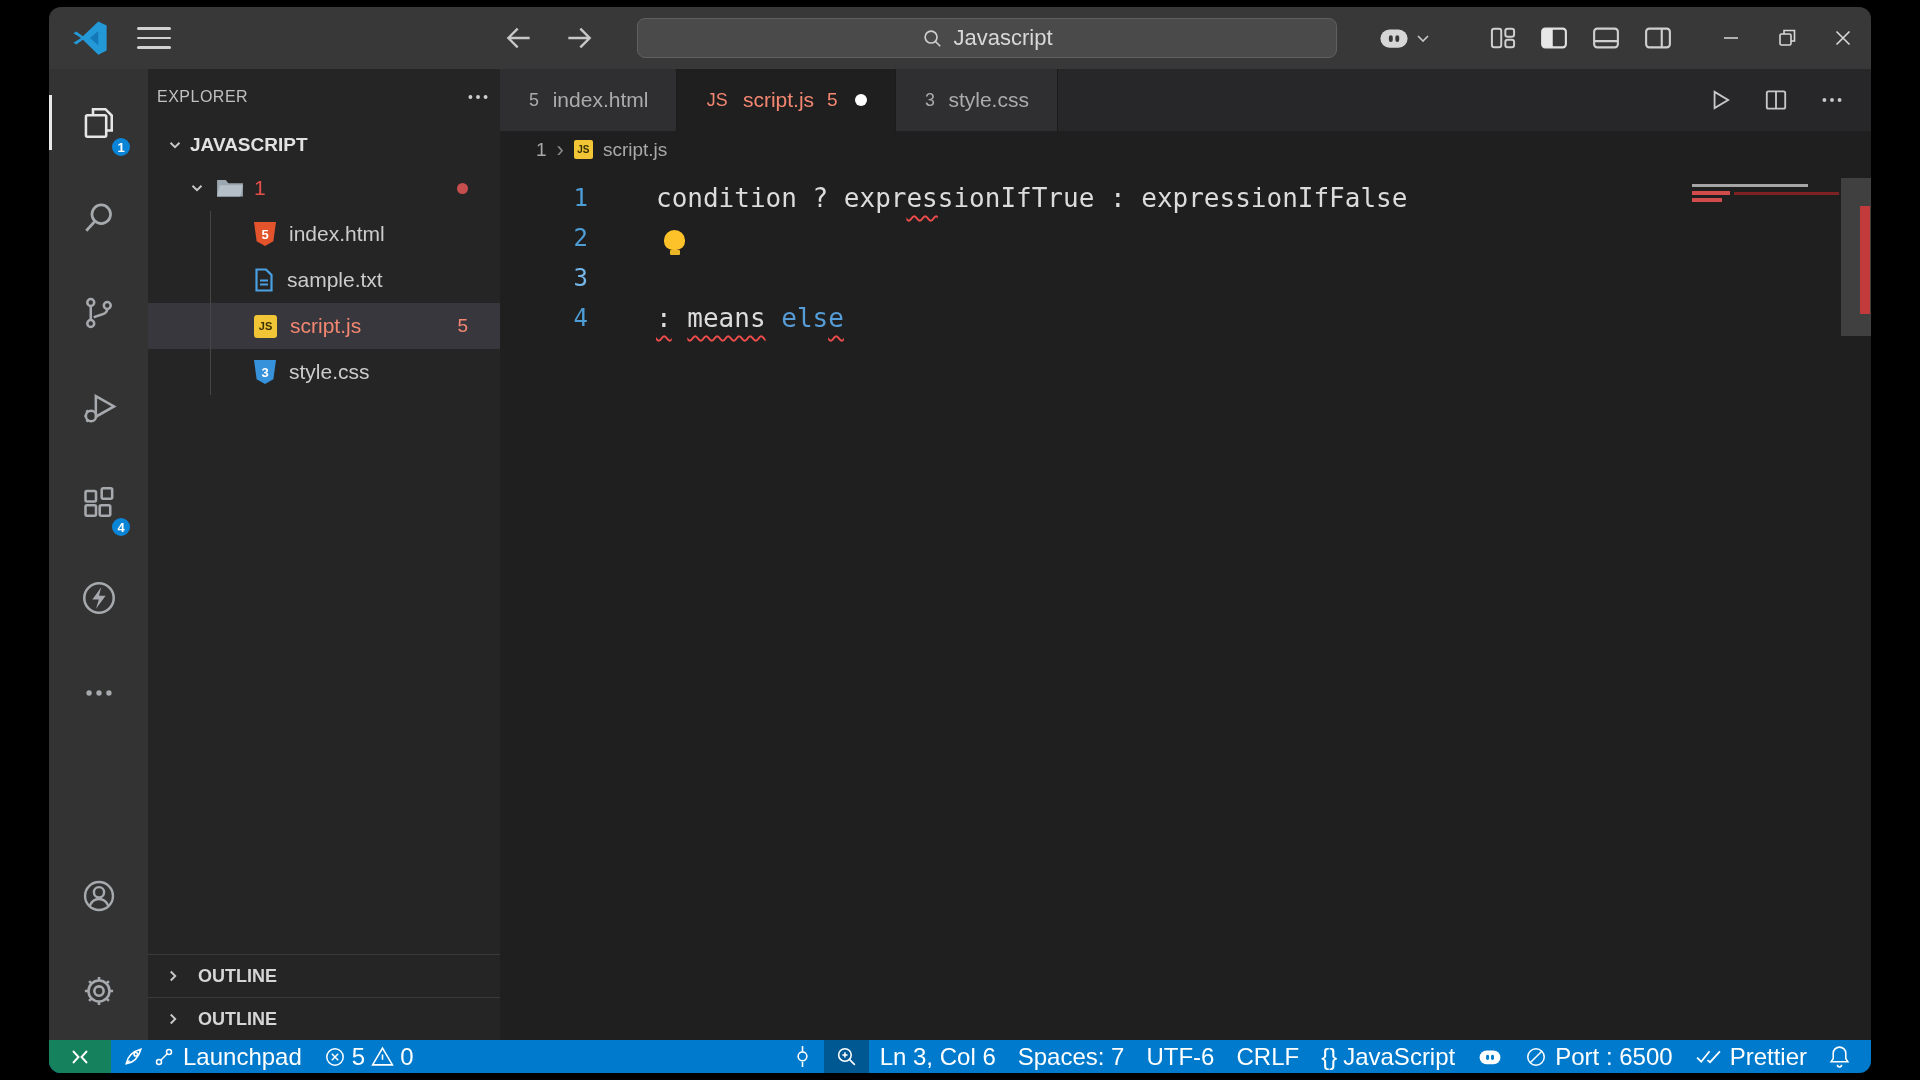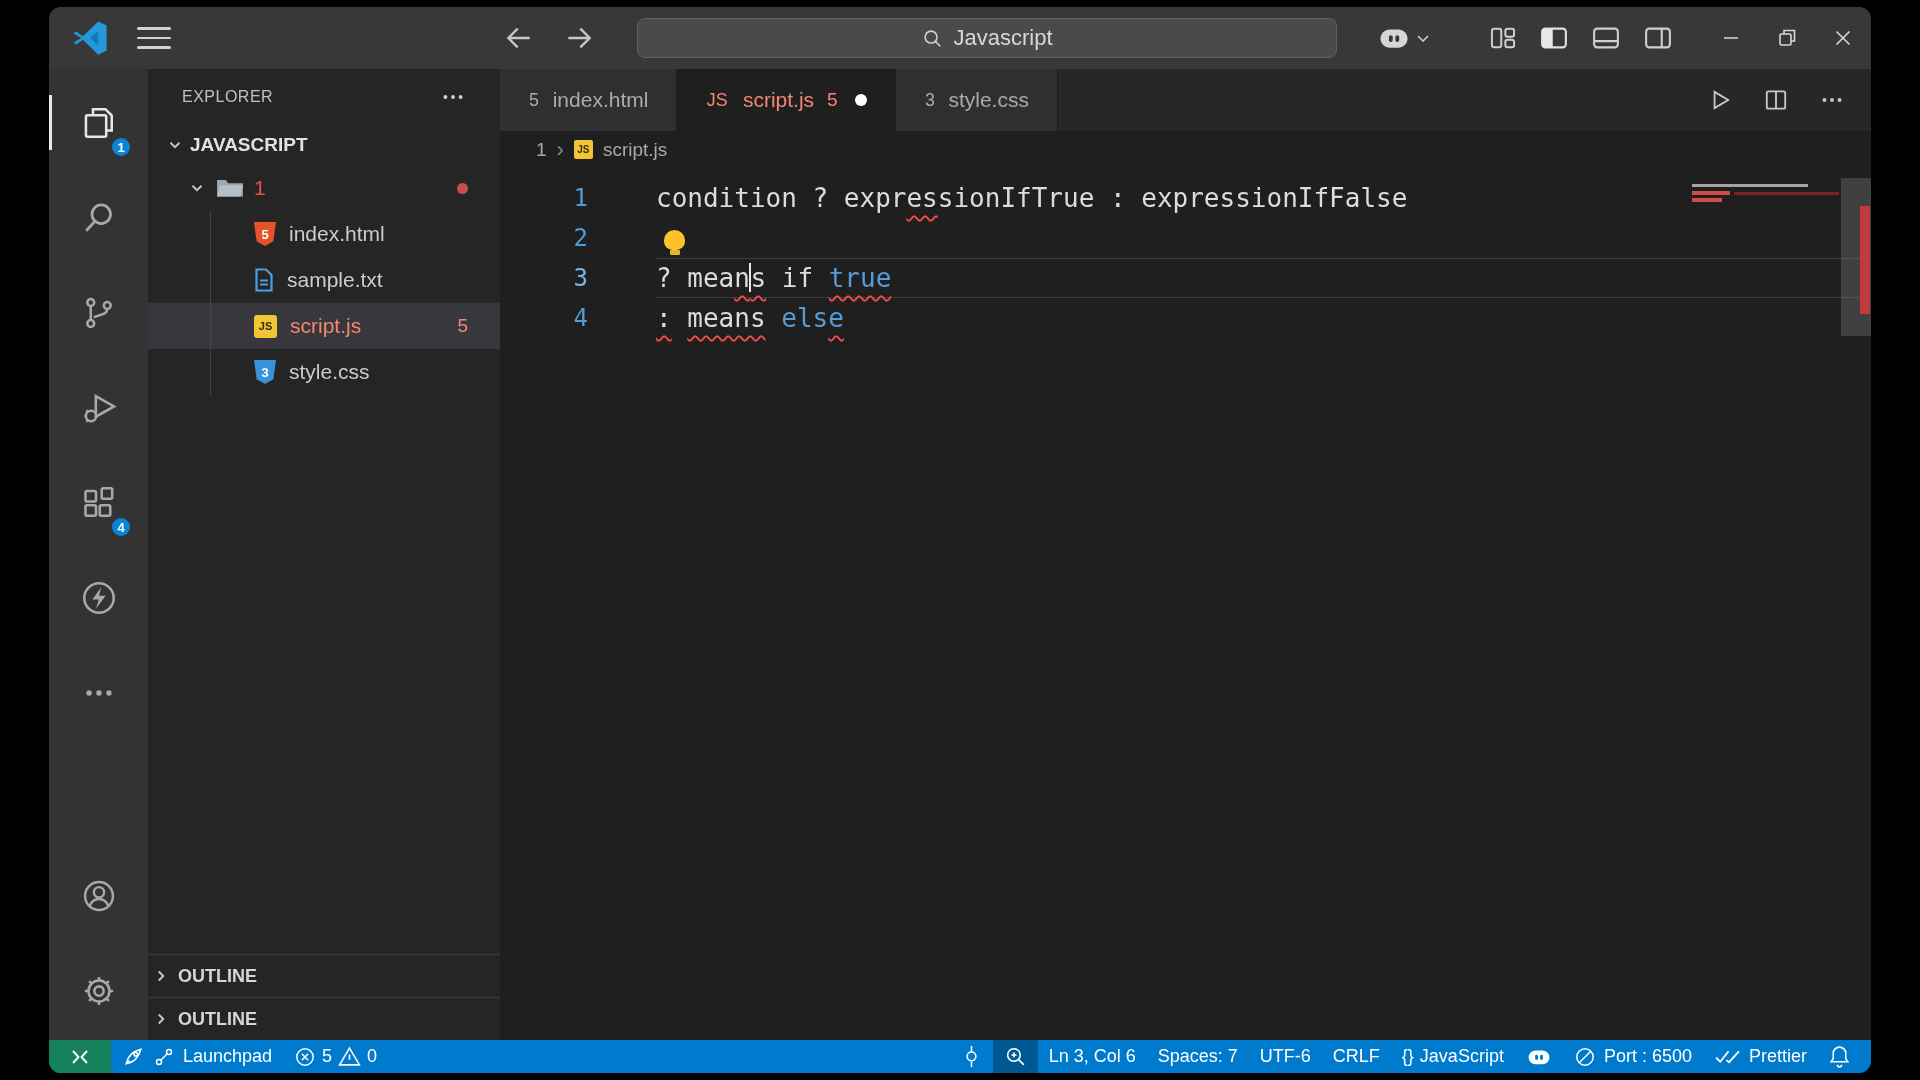--- a/index.html
+++ b/index.html
@@ -35,40 +35,40 @@
   .activitybar{width:99px; flex:none; background:var(--activity); display:flex; flex-direction:column;
     align-items:center; padding-top:6px;}
   .ab-item{width:99px; height:95px; position:relative; display:flex; align-items:center; justify-content:center; cursor:pointer;}
   .ab-item.active::before{content:''; position:absolute; left:0; top:20px; bottom:20px; width:3px; background:#eaeaea;}
   .ab-badge{position:absolute; right:16px; bottom:12px; min-width:22px; height:22px; padding:0 4px; border-radius:11px;
     background:var(--badge); color:#fff; font-size:13px; font-weight:bold; display:flex; align-items:center; justify-content:center;
     border:2px solid var(--activity);}
   .ab-bottom{margin-top:auto; display:flex; flex-direction:column; align-items:center; margin-bottom:2px;}
 
   .sidebar{width:352px; flex:none; background:var(--sidebar); display:flex; flex-direction:column; color:var(--fg); min-height:0;}
-  .sb-header{height:56px; flex:none; display:flex; align-items:center; padding:0 34px;}
+  .sb-header{height:56px; flex:none; display:flex; align-items:center; padding:0 9px;}
   .sb-header .title{font-size:16px; letter-spacing:0.5px; color:#c0c0c0;}
   .sb-header .dots{margin-left:auto;}
   .section-row{height:40px; display:flex; align-items:center; gap:6px; padding-left:18px;
     font-weight:bold; font-size:19px; color:#e2e2e2; cursor:pointer;}
   .tree{position:relative;}
   .indent-guide{position:absolute; left:62px; top:46px; bottom:0; width:1px; background:#454545;}
   .row{height:46px; display:flex; align-items:center; padding-right:32px; font-size:21px; cursor:pointer;}
   .row.folder{padding-left:40px; gap:10px;}
   .row.file{padding-left:106px; gap:13px;}
   .row.selected{background:#37373d;}
   .row .name{color:var(--fg);}
   .row .name.error{color:var(--err-text);}
   .folder-name{color:#e64f47;}
   .row .trail{margin-left:auto; display:flex; align-items:center;}
   .err-dot{width:11px; height:11px; border-radius:50%; background:#c74e4e;}
   .file-badge{color:var(--err-text); font-size:19px;}
   .sb-panels{margin-top:auto;}
-  .panel-row{height:43px; border-top:1px solid #3a3a3a; display:flex; align-items:center; gap:8px;
-    padding-left:4px; font-weight:bold; font-size:18px; color:#d6d6d6; cursor:pointer;}
+  .panel-row{height:43px; border-top:1px solid #3a3a3a; display:flex; align-items:center; gap:16px;
+    padding-left:16px; font-weight:bold; font-size:18px; color:#d6d6d6; cursor:pointer;}
 
   
   .editor-col{flex:1; display:flex; flex-direction:column; min-width:0; background:var(--editor);}
   .tabbar{height:62px; flex:none; background:var(--tabstrip); display:flex; align-items:stretch;}
   .tab{display:flex; align-items:center; gap:13px; padding:0 28px; font-size:21px;
     background:var(--tab-inactive); color:#ababab; border-right:1px solid #1b1b1b; cursor:pointer;}
   .tab.active{background:var(--editor); color:var(--err-text);}
   .tab .mod-dot{width:12px; height:12px; border-radius:50%; background:#fff; margin-left:4px;}
   .tab .tab-badge{color:var(--err-text); font-size:19px;}
   .tab-actions{margin-left:auto; display:flex; align-items:center; gap:30px; padding-right:26px;}
@@ -96,21 +96,21 @@
   .mm-l1{position:absolute; top:4px; left:3px; width:116px; height:3px; background:#bdbdbd; opacity:.85;}
   .mm-l2a{position:absolute; top:11px; left:3px; width:38px; height:4px; background:#d24b4b;}
   .mm-l2b{position:absolute; top:12px; left:45px; width:105px; height:2.5px; background:#7d2222;}
   .mm-l3{position:absolute; top:18px; left:3px; width:30px; height:4px; background:#d24b4b;}
   .vscroll{position:absolute; top:0; right:0; width:30px; bottom:0;}
   .vthumb{position:absolute; top:10px; left:0; right:0; height:158px; background:rgba(125,125,125,0.35);}
   .ov-err{position:absolute; top:38px; right:1px; width:10px; height:108px; background:#c23a3a;}
 
   
   .statusbar{height:33px; flex:none; background:var(--accent); display:flex; align-items:center;
-    color:#fff; font-size:18px;}
+    color:#fff; font-size:24px;}
   .remote{width:62px; height:100%; flex:none; background:var(--remote); display:flex; align-items:center;
     justify-content:center; cursor:pointer;}
   .sb-item{display:flex; align-items:center; gap:8px; padding:0 11px; height:100%; cursor:pointer; white-space:nowrap;}
   .sb-item.dark{background:rgba(0,0,0,0.28);}
   .sb-right{margin-left:auto; display:flex; align-items:center; height:100%; padding-right:10px;}
   .gap6{gap:6px;}
 
   svg{flex:none; display:block;}
 </style>
 </head>
@@ -385,21 +385,20 @@
               <div class="line">
                 <div class="ln">1</div>
                 <div class="content"><span class="">condition ? expr</span><span class=" sq">es</span><span class="">sionIfTrue : expressionIfFalse</span></div>
               </div>
               <div class="line">
                 <div class="ln">2</div>
                 <div class="content"><span class="bulb"></span></div>
               </div>
               <div class="line current">
                 <div class="ln">3</div>
-                <div class="content"><span class="">? mea</span><span class=" sq">n</span><span class="cursor"></span><span class=" sq">s</span><span class=""> if </span><span class="kw sq">true</span></div>
               </div>
               <div class="line">
                 <div class="ln">4</div>
                 <div class="content"><span class=" sq">:</span><span class=""> </span><span class=" sq">means</span><span class=""> </span><span class="kw">els</span><span class="kw sq">e</span></div>
               </div>
             </div>
         <div class="minimap">
           <div class="mm-l1"></div>
           <div class="mm-l2a"></div>
           <div class="mm-l2b"></div>

